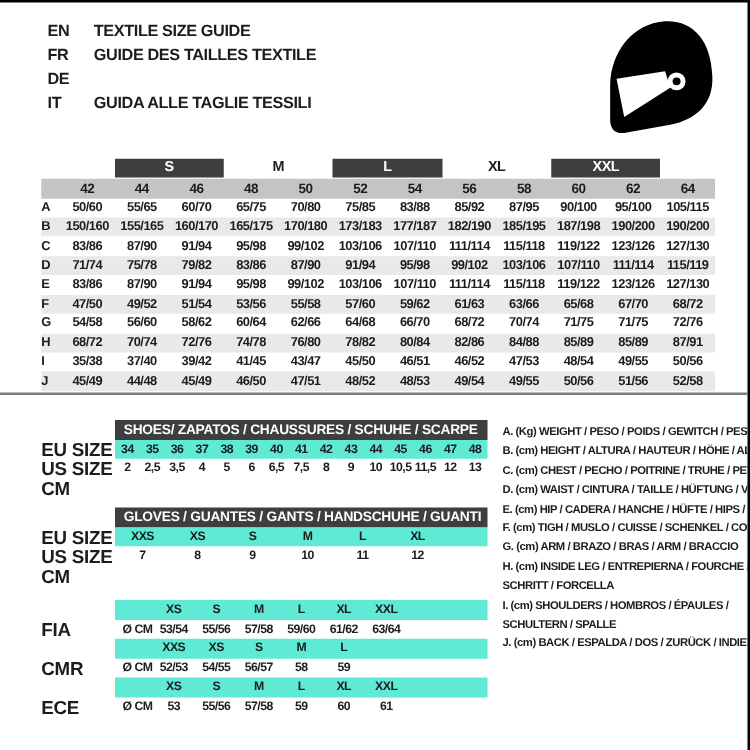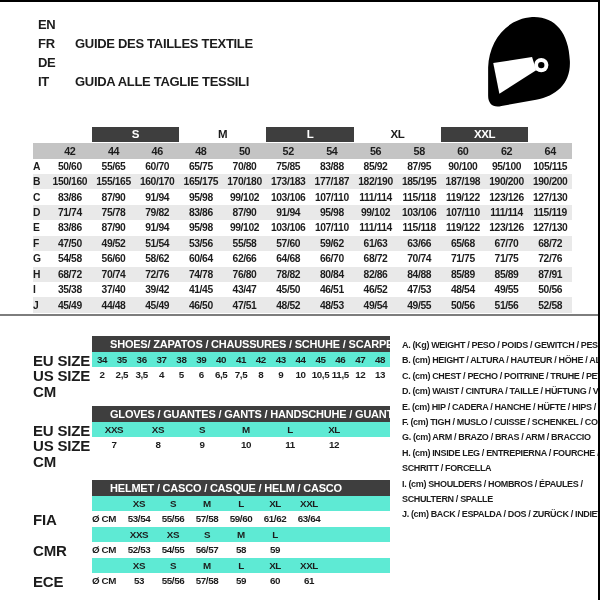--- a/index.html
+++ b/index.html
@@ -27,44 +27,45 @@
   .size-group.dark { background:#3e3e3e; color:#fff; }
   .nums { background:#c4c4c4; height:16px; font-size:10.8px; }
   .trow.alt { background:#e9e9e9; }
   .sep-line { position:absolute; left:0; top:312px; width:600px; height:1.5px; background:#7d7d7d; }
   
   .bottom { position:absolute; left:33px; top:334px; width:357px; font-weight:bold; }
   .section.shoes  { margin-bottom:8px; }
   .section.gloves { margin-bottom:12px; }
   .sec-title-row { display:grid; grid-template-columns:59px 298px; height:15.5px; }
   .sec-title { background:#3e3e3e; color:#fff; font-size:11px; letter-spacing:-0.2px;
-               display:flex; align-items:center; padding-left:18px; white-space:nowrap; }
+               display:flex; align-items:center; padding-left:7px; white-space:nowrap; }
   .sec-row { display:grid; grid-template-columns:59px 298px; height:15.5px; }
   .sec-label { font-size:15px; display:flex; align-items:center; letter-spacing:-0.2px; }
   .band { display:grid; align-items:center; font-size:9.8px; letter-spacing:-0.4px;
           text-align:center; height:15.5px; }
   .band.shaded { background:#5eead4; }
   .shoes-band  { grid-template-columns:repeat(15,1fr); }
   .gloves-band { grid-template-columns:repeat(6,44px); }
   .helmet-band { grid-template-columns:30px repeat(6,34px); }
   .bcell { text-align:center; white-space:nowrap; }
-  .bcell.unit { text-align:left; }
+  .bcell.unit { text-align:right; }
   
   .legend { position:absolute; left:402px; top:336px; width:198px;
             font-weight:bold; font-size:9px; letter-spacing:-0.35px; line-height:15.4px; }
   .legend-line { white-space:nowrap; }
 </style>
 </head>
 <body>
 
 <div class="page">
 
   <div class="lang-block">
     <div class="lang-row">
       <span class="lang-code">EN</span>
+      <span>TEXTILE SIZE GUIDE</span>
     </div>
     <div class="lang-row">
       <span class="lang-code">FR</span>
       <span>GUIDE DES TAILLES TEXTILE</span>
     </div>
     <div class="lang-row">
       <span class="lang-code">DE</span>
     </div>
     <div class="lang-row">
       <span class="lang-code">IT</span>
@@ -338,24 +339,20 @@
               <div class="bcell">12</div>
             </div>
           </div>
           <div class="sec-row">
             <div class="sec-label">CM</div>
           </div>
         </div>
     </div>
 
     <div class="section helmet">
-      <div class="sec-title-row">
-        <div></div>
-        <div class="sec-title">HELMET / CASCO / CASQUE / HELM / CASCO</div>
-      </div>
       <div>
           <div class="sec-row">
             <div class="sec-label"></div>
             <div class="band helmet-band shaded">
               <div class="bcell unit"></div>
               <div class="bcell">XS</div>
               <div class="bcell">S</div>
               <div class="bcell">M</div>
               <div class="bcell">L</div>
               <div class="bcell">XL</div>

